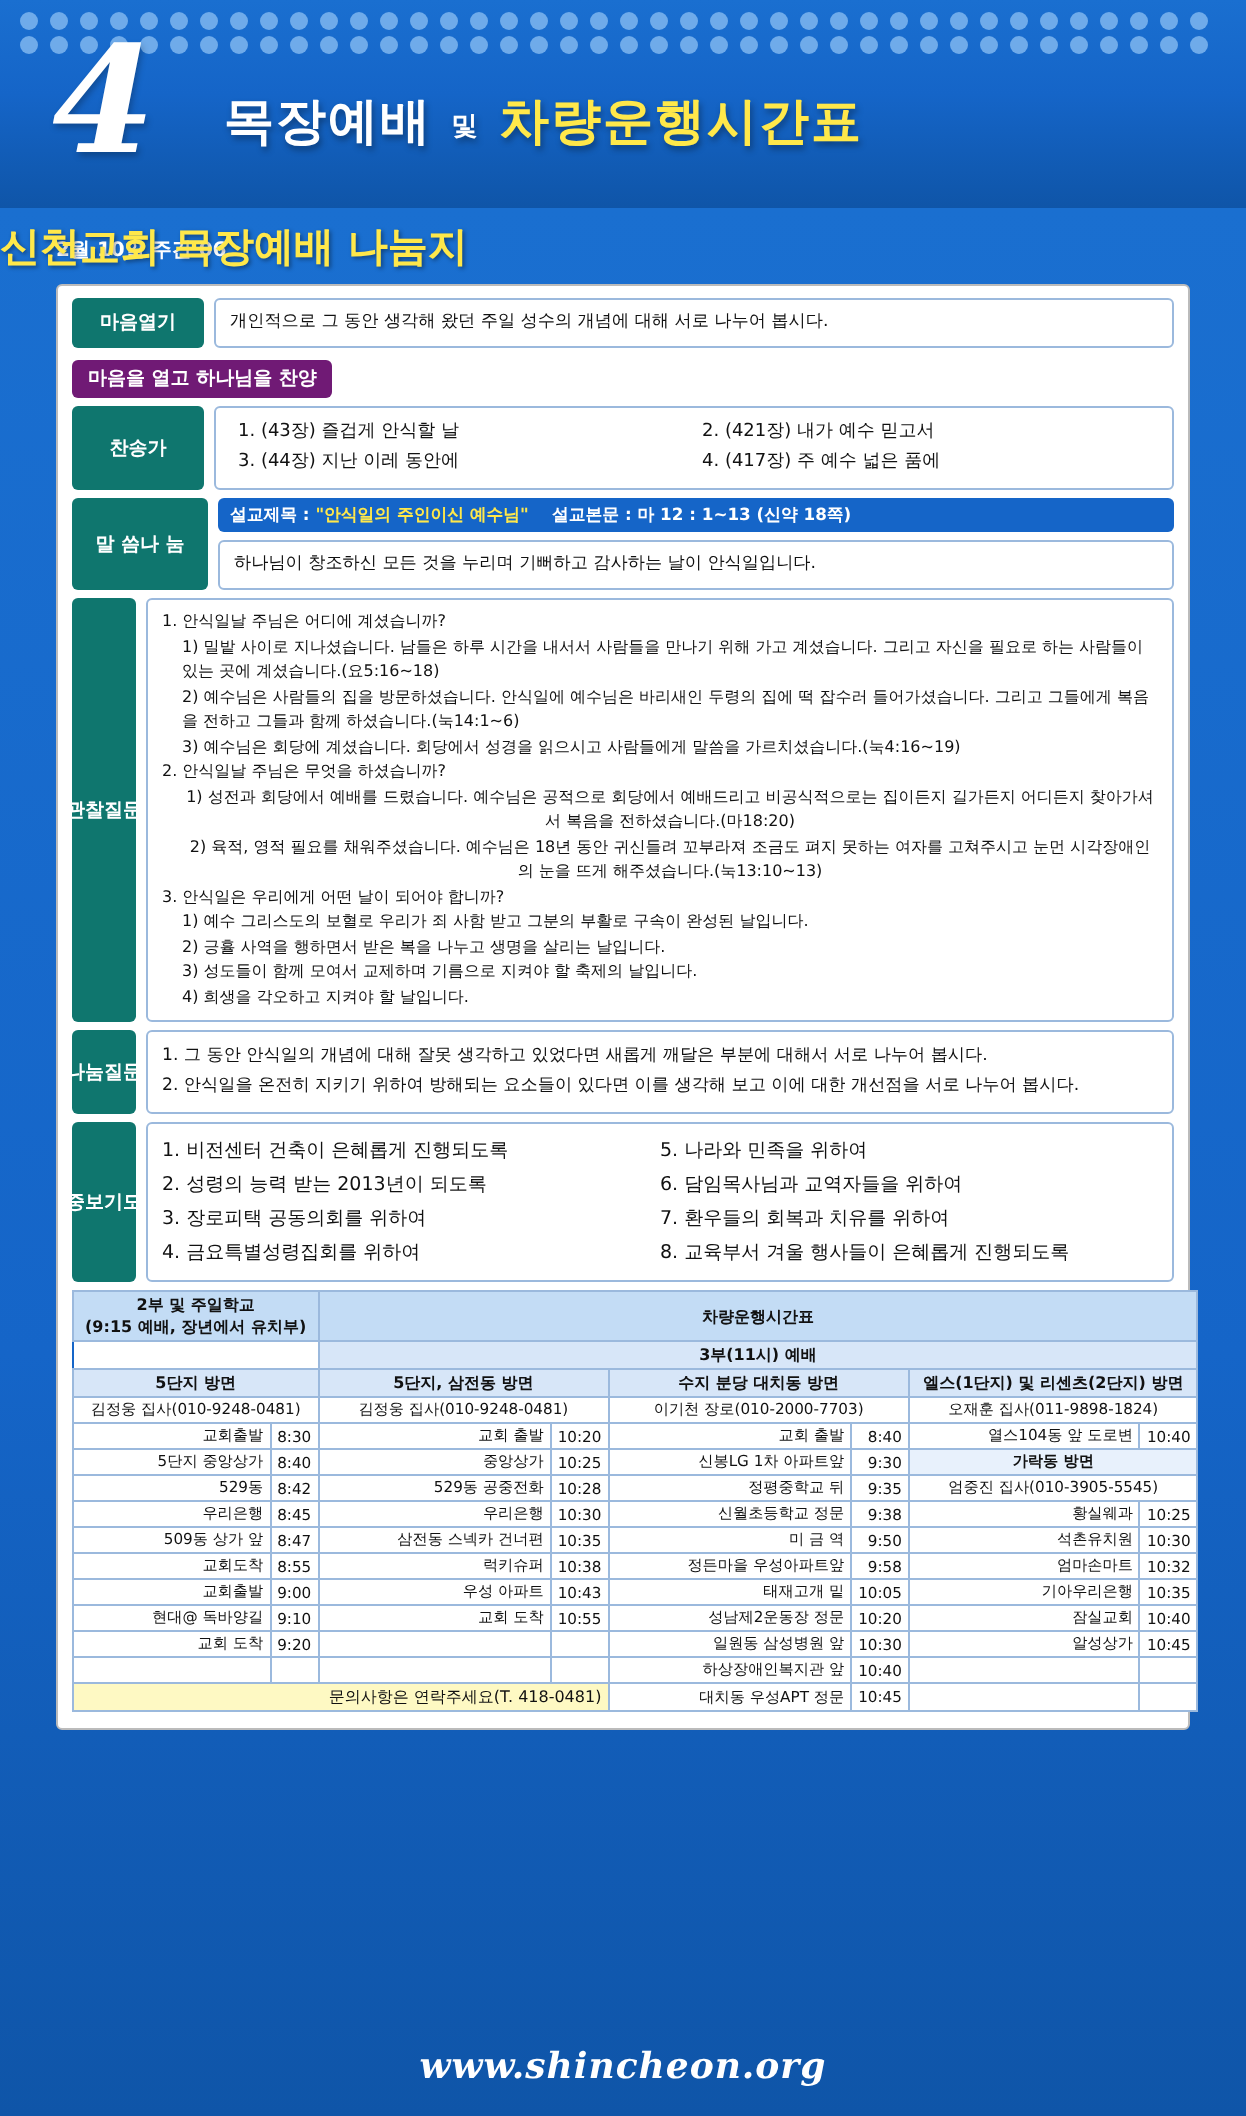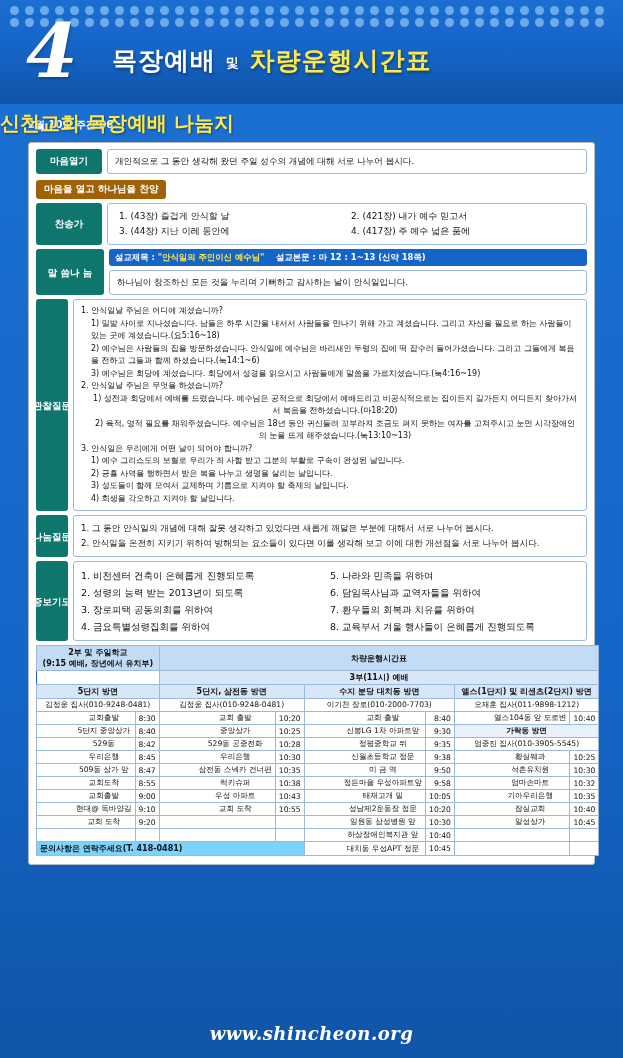--- a/index.html
+++ b/index.html
@@ -59,21 +59,21 @@
     background:#0f766e;color:#fff;font-weight:bold;font-size:9.5px;
     display:flex;align-items:center;justify-content:center;
     border-radius:3px;padding:3px 6px;white-space:nowrap;
   }
   .tag.vert{flex-direction:row;line-height:13px;padding:5px 7px;}
   .cell{
     border:1px solid #9bb9dd;border-radius:3px;background:#fff;
     flex:1;margin-left:5px;padding:5px 7px;font-size:8.6px;line-height:13px;
   }
   .secthead{
-    background:#a16207;color:#fff;font-weight:bold;font-size:9.5px;
+    background:#701a75;color:#fff;font-weight:bold;font-size:9.5px;
     display:inline-block;padding:3px 8px;border-radius:3px;margin:2px 0 4px 0;
   }
   .hymn{font-size:9px;line-height:15px;}
   .hymn td{padding:0 4px;}
   .sermonhead{
     background:#1565c8;color:#fff;font-size:8.4px;font-weight:bold;
     padding:3px 6px;border-radius:3px;margin-bottom:4px;
   }
   .sermonhead .q{color:#ffe84a;}
   .small{font-size:8px;line-height:12.5px;}
@@ -82,24 +82,24 @@
   .pray-grid div{flex:1;}
   
   .sched{
     width:100%;border-collapse:collapse;font-size:7.6px;
     border:1px solid #1565c8;background:#fff;
   }
   .sched th,.sched td{border:1px solid #9bb9dd;padding:1px 3px;}
   .sched th{background:#d7e6f8;font-weight:bold;text-align:center;font-size:8px;}
   .sched th.blue{background:#c3dcf5;}
   .sched td.num{text-align:right;white-space:nowrap;}
-  .sched td.nm{text-align:center;white-space:nowrap;padding-left:39px;}
+  .sched td.nm{text-align:right;white-space:nowrap;padding-left:39px;}
   .sched .ctr{text-align:center;}
   .subhead{background:#e8f1fc;font-weight:bold;text-align:center;}
-  .footernote{text-align:left;font-weight:bold;font-size:8px;background:#7dd3fc;}
+  .footernote{text-align:right;font-weight:normal;font-size:8px;background:#fef9c3;}
   
   .website{
     position:absolute;left:0;right:0;bottom:14px;text-align:center;
     font-family:"DejaVu Serif","Liberation Serif",serif;
     font-style:italic;font-weight:bold;font-size:18px;color:#ffffff;
     letter-spacing:.5px;
   }
 </style>
 </head>
 <body>
@@ -336,21 +336,21 @@
       <tr>
         <th colspan="2">5단지 방면</th>
         <th colspan="2">5단지, 삼전동 방면</th>
         <th colspan="2">수지 분당 대치동 방면</th>
         <th colspan="2">엘스(1단지) 및 리센츠(2단지) 방면</th>
       </tr>
       <tr>
         <td colspan="2" class="ctr">김정웅 집사(010-9248-0481)</td>
         <td colspan="2" class="ctr">김정웅 집사(010-9248-0481)</td>
         <td colspan="2" class="ctr">이기천 장로(010-2000-7703)</td>
-        <td colspan="2" class="ctr">오재훈 집사(011-9898-1212)</td>
+        <td colspan="2" class="ctr">오재훈 집사(011-9898-1824)</td>
       </tr>
 
       <tr>
         <td class="nm">교회출발</td>
         <td class="num">8:30</td>
         <td class="nm">교회 출발</td>
         <td class="num">10:20</td>
         <td class="nm">교회 출발</td>
         <td class="num">8:40</td>
         <td class="nm">열스104동 앞 도로변</td>

